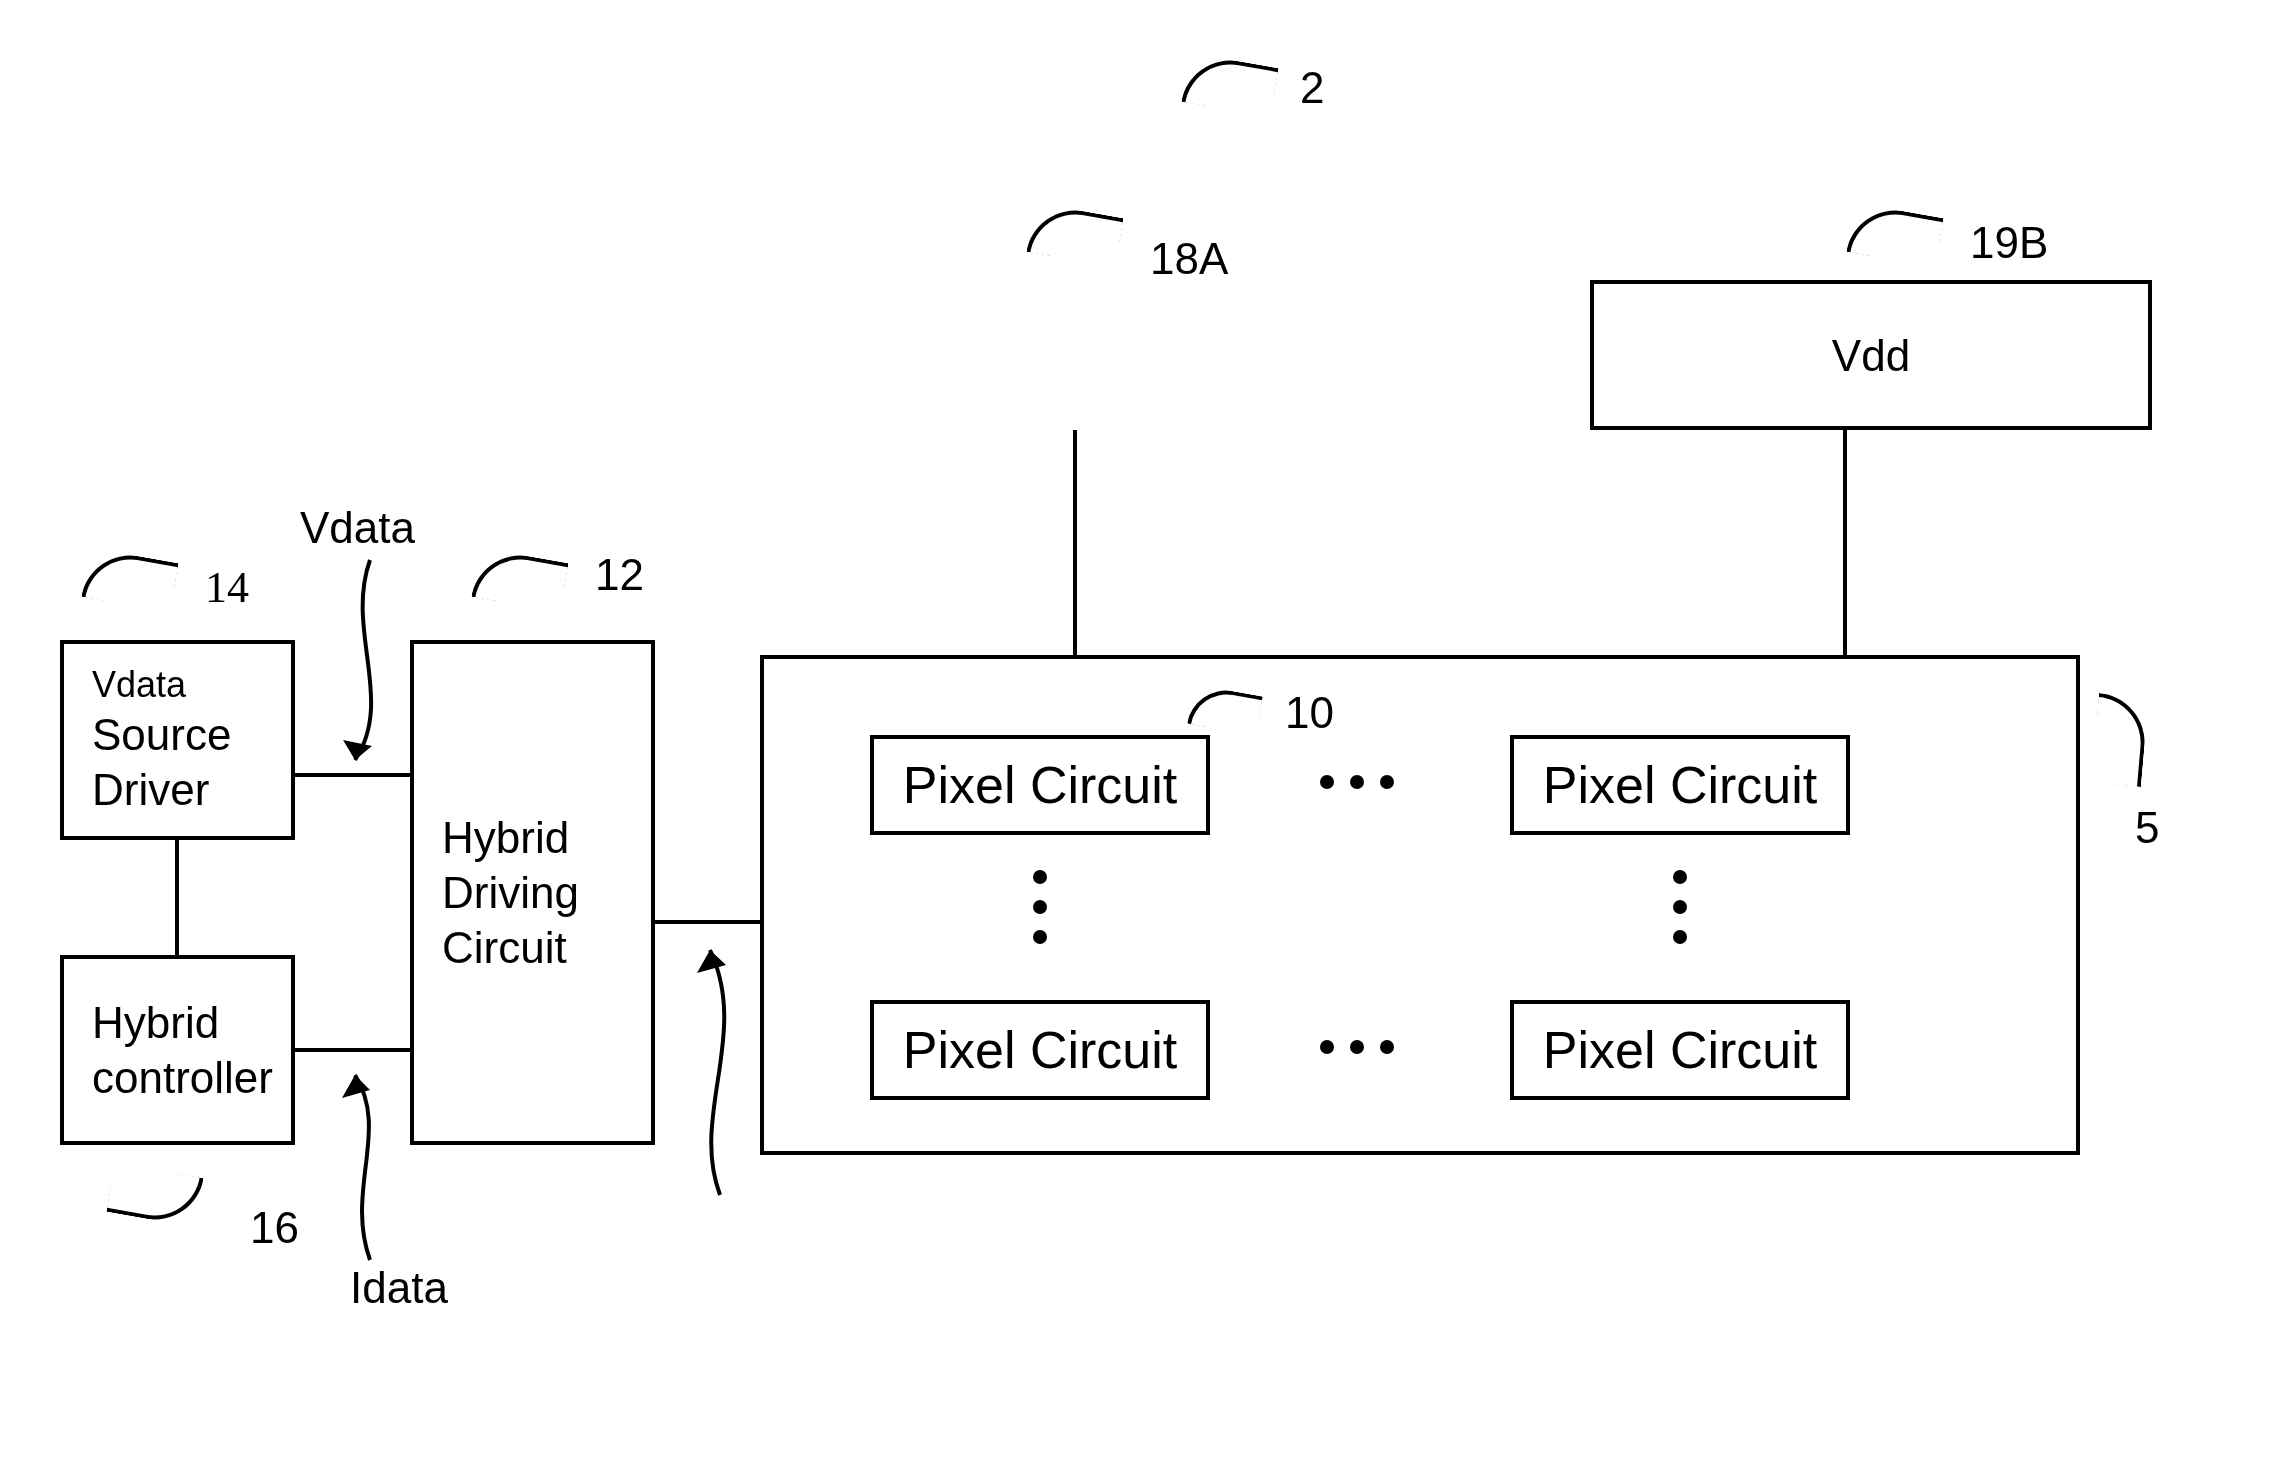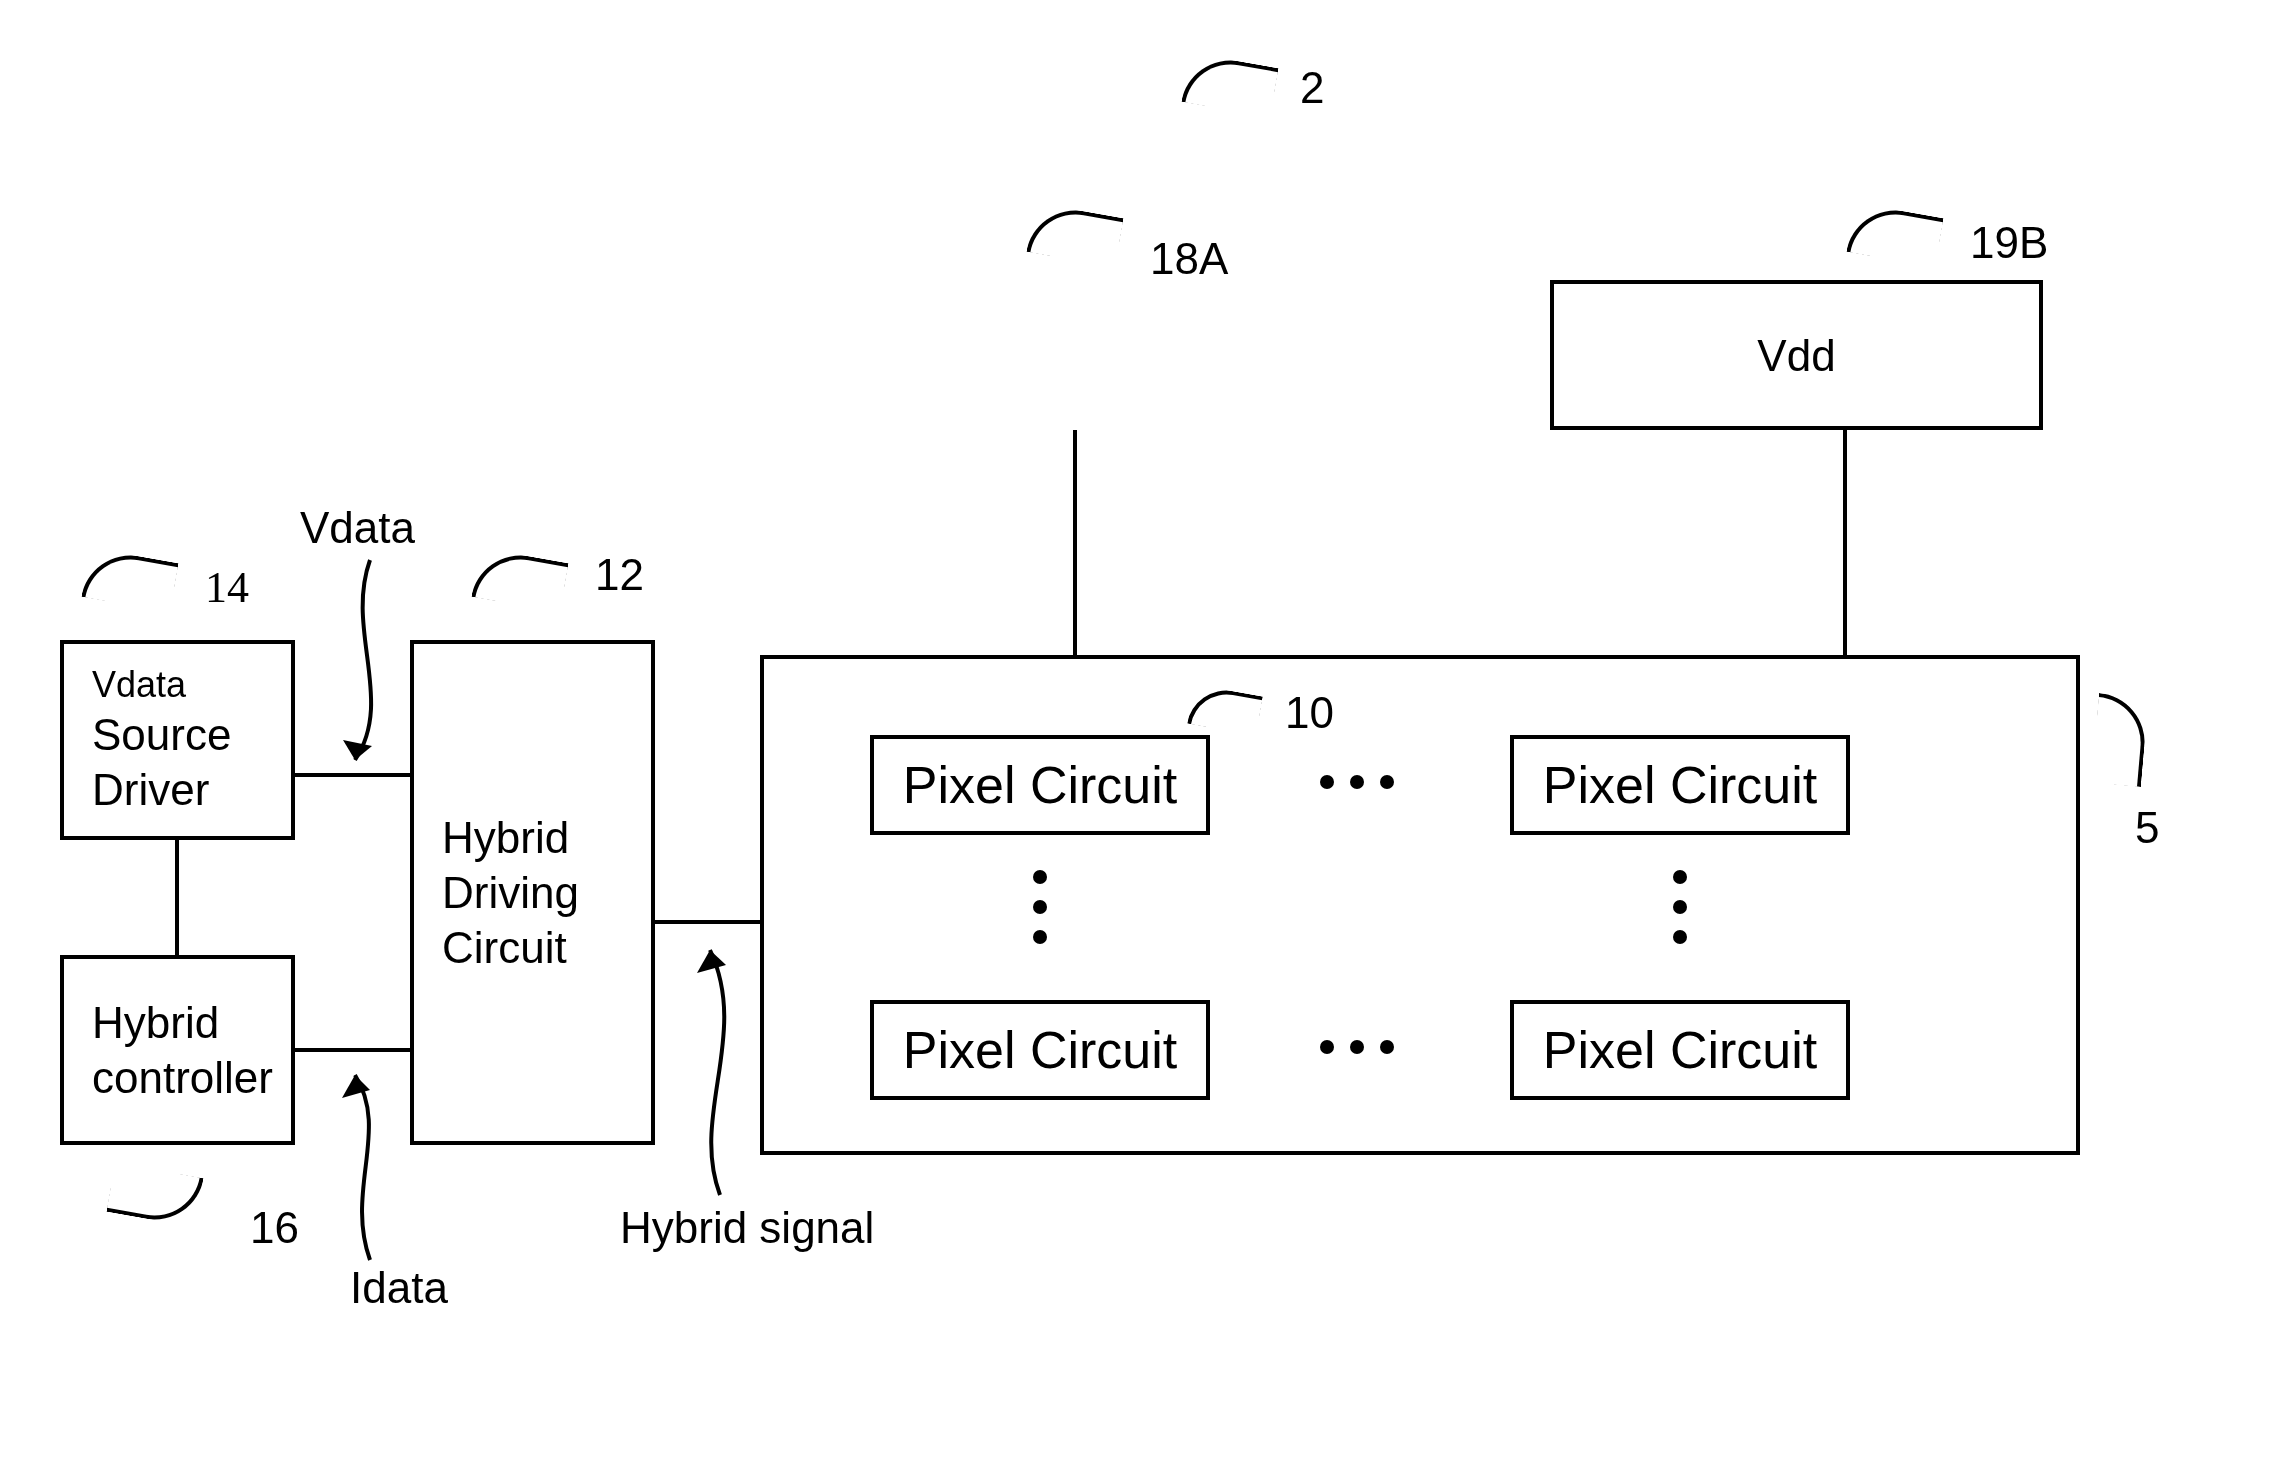--- a/index.html
+++ b/index.html
@@ -85,21 +85,21 @@
   <div class="ref-arc" style="left:1185px; top:60px;"></div>
   <div class="label-free txt-44" style="left:1300px; top:60px;">2</div>
 
   <div class="ref-arc" style="left:1030px; top:210px;"></div>
   <div class="label-free txt-44" style="left:1150px; top:231px;">18A</div>
 
 
   <div class="ref-arc" style="left:1850px; top:210px;"></div>
   <div class="label-free txt-44" style="left:1970px; top:215px;">19B</div>
 
-  <div class="box" style="left:1550px; top:280px; width:493px; height:150px;text-align:right;">
+  <div class="box" style="left:1590px; top:280px; width:562px; height:150px;text-align:right;">
     <div class="txt-44">Vdd</div>
   </div>
 
   <div class="line-v" style="left:1073px; top:430px; height:225px;"></div>
   <div class="line-v" style="left:1843px; top:430px; height:225px;"></div>
 
   <div class="ref-arc" style="left:85px; top:555px;"></div>
   <div class="label-free txt-44" style="left:205px; top:560px;font-family:Liberation Serif, serif;">14</div>
 
   <div class="box leftalign" style="left:60px; top:640px; width:235px; height:200px;">
@@ -136,21 +136,20 @@
   </svg>
 
   <div class="label-free txt-44" style="left:350px; top:1260px;">Idata</div>
   <svg class="pointer" style="left:330px; top:1060px;" width="70" height="200">
     <path d="M40 200 C 15 130, 60 70, 25 15" stroke="#000" stroke-width="4" fill="none"></path>
     <polygon points="25,15 12,38 40,30" fill="#000"></polygon>
   </svg>
 
   <div class="line-h" style="left:655px; top:920px; width:105px;"></div>
 
-  <div class="label-free txt-44" style="left:620px; top:1200px;">Hybrid signal</div>
   <svg class="pointer" style="left:680px; top:935px;" width="80" height="260">
     <path d="M40 260 C 10 180, 70 100, 30 15" stroke="#000" stroke-width="4" fill="none"></path>
     <polygon points="30,15 17,38 46,30" fill="#000"></polygon>
   </svg>
 
   <div class="box" style="left:760px; top:655px; width:1320px; height:500px; align-items:stretch; justify-content:flex-start;"></div>
   <div class="ref-arc" style="left:2075px; top:715px; transform: rotate(95deg);"></div>
   <div class="label-free txt-44" style="left:2135px; top:800px;">5</div>
 
   <div class="box" style="left:870px; top:735px; width:340px; height:100px;">

